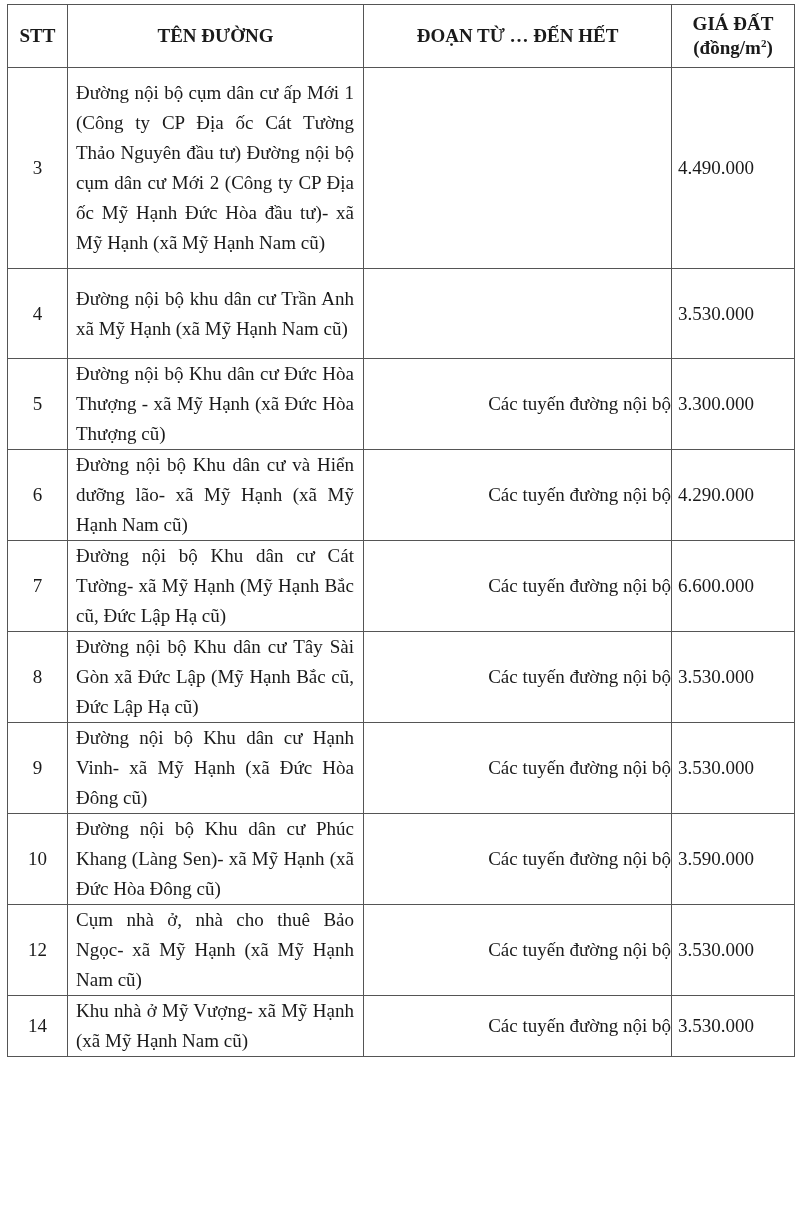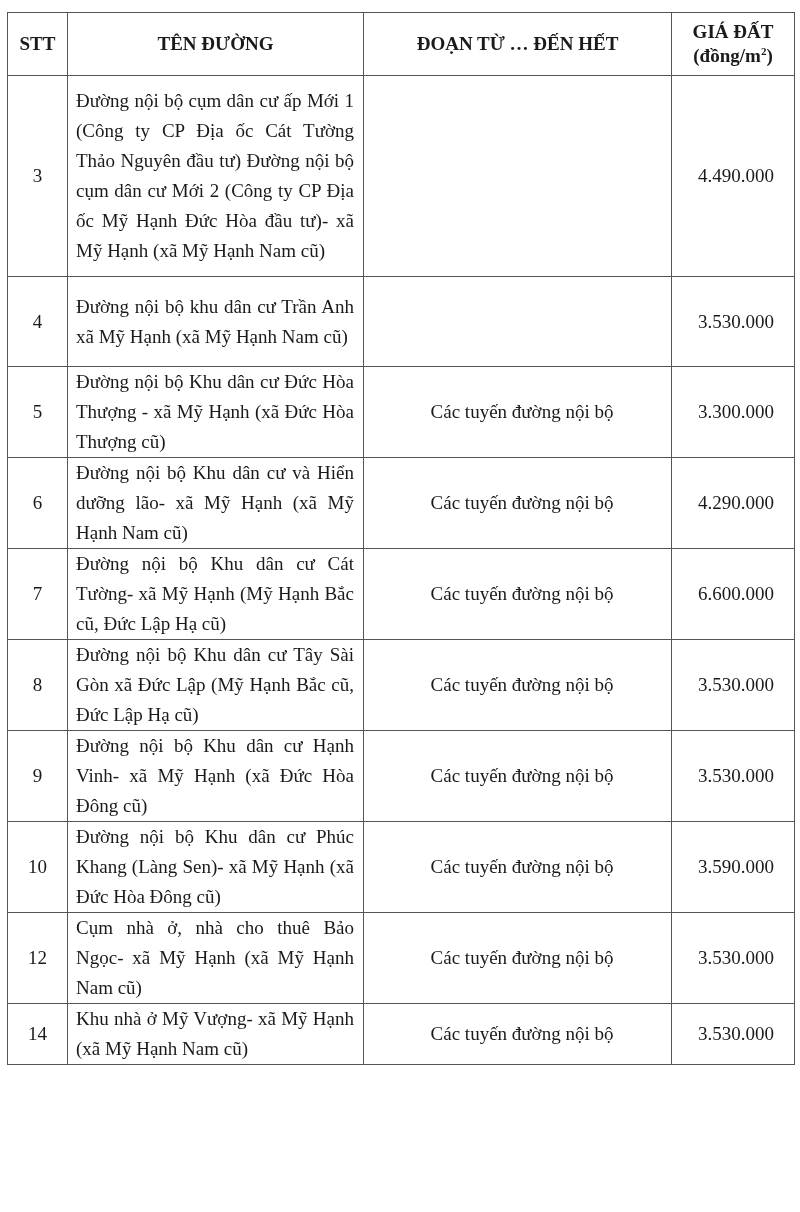--- a/index.html
+++ b/index.html
@@ -11,21 +11,21 @@
       width: 800px;
       height: 1212px;
       position: relative;
       overflow: hidden;
       font-family: "Liberation Serif", "DejaVu Serif", serif;
       color: #1a1a1a;
     }
     table.price-table {
       position: absolute;
       left: 7px;
-      top: 12px;
+      top: 4px;
       width: 787px;
       border-collapse: collapse;
       table-layout: fixed;
       font-size: 19px;
       line-height: 30px;
     }
     table.price-table th,
     table.price-table td {
       border: 1.5px solid #555;
       padding: 0;
@@ -43,25 +43,24 @@
     col.c-range { width: 308px; }
     col.c-price { width: 123px; }
 
     td.stt { text-align: center; }
     td.name {
       text-align: justify;
       text-align-last: left;
       padding: 0 9px 0 8px !important;
     }
     td.range {
-      text-align: center;
+      text-align: right;
       padding-left: 9px !important;
     }
     td.price {
-      text-align: center;
       padding-left: 6px !important;
     }
     sup { font-size: 11px; line-height: 0; }
   </style>
 </head>
 <body>
 
 <table class="price-table">
   <colgroup>
     <col class="c-stt">

